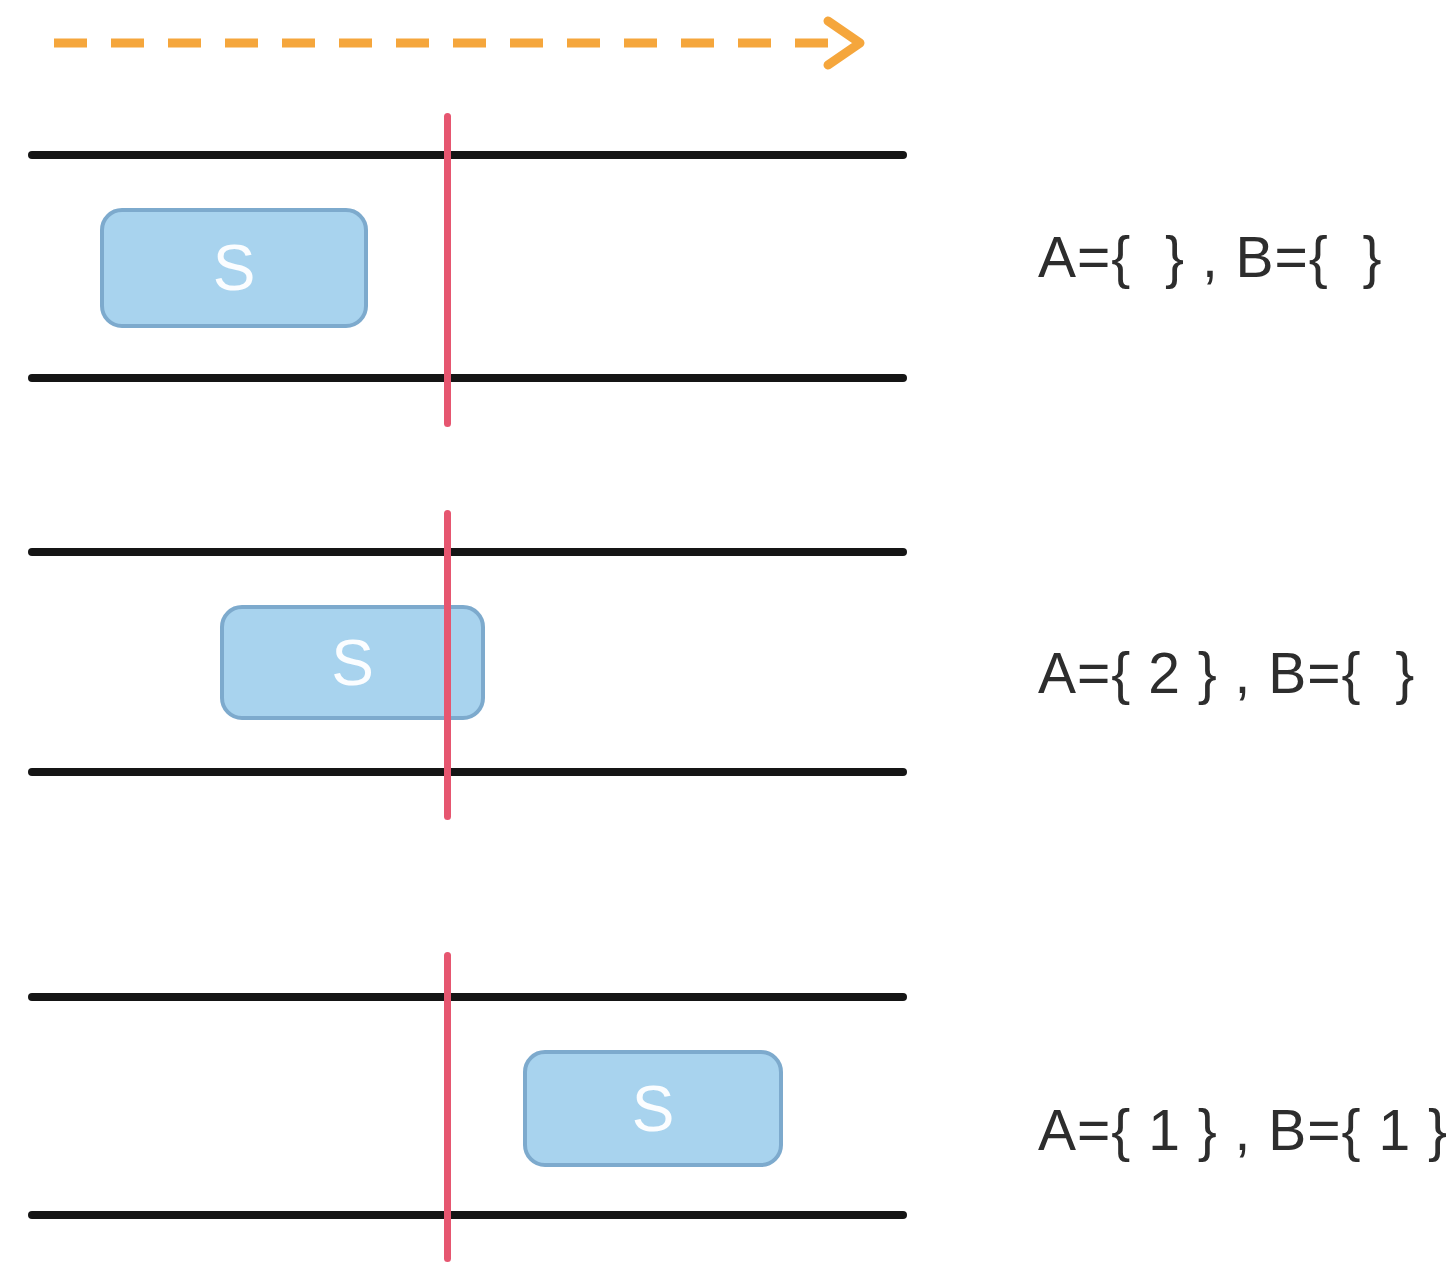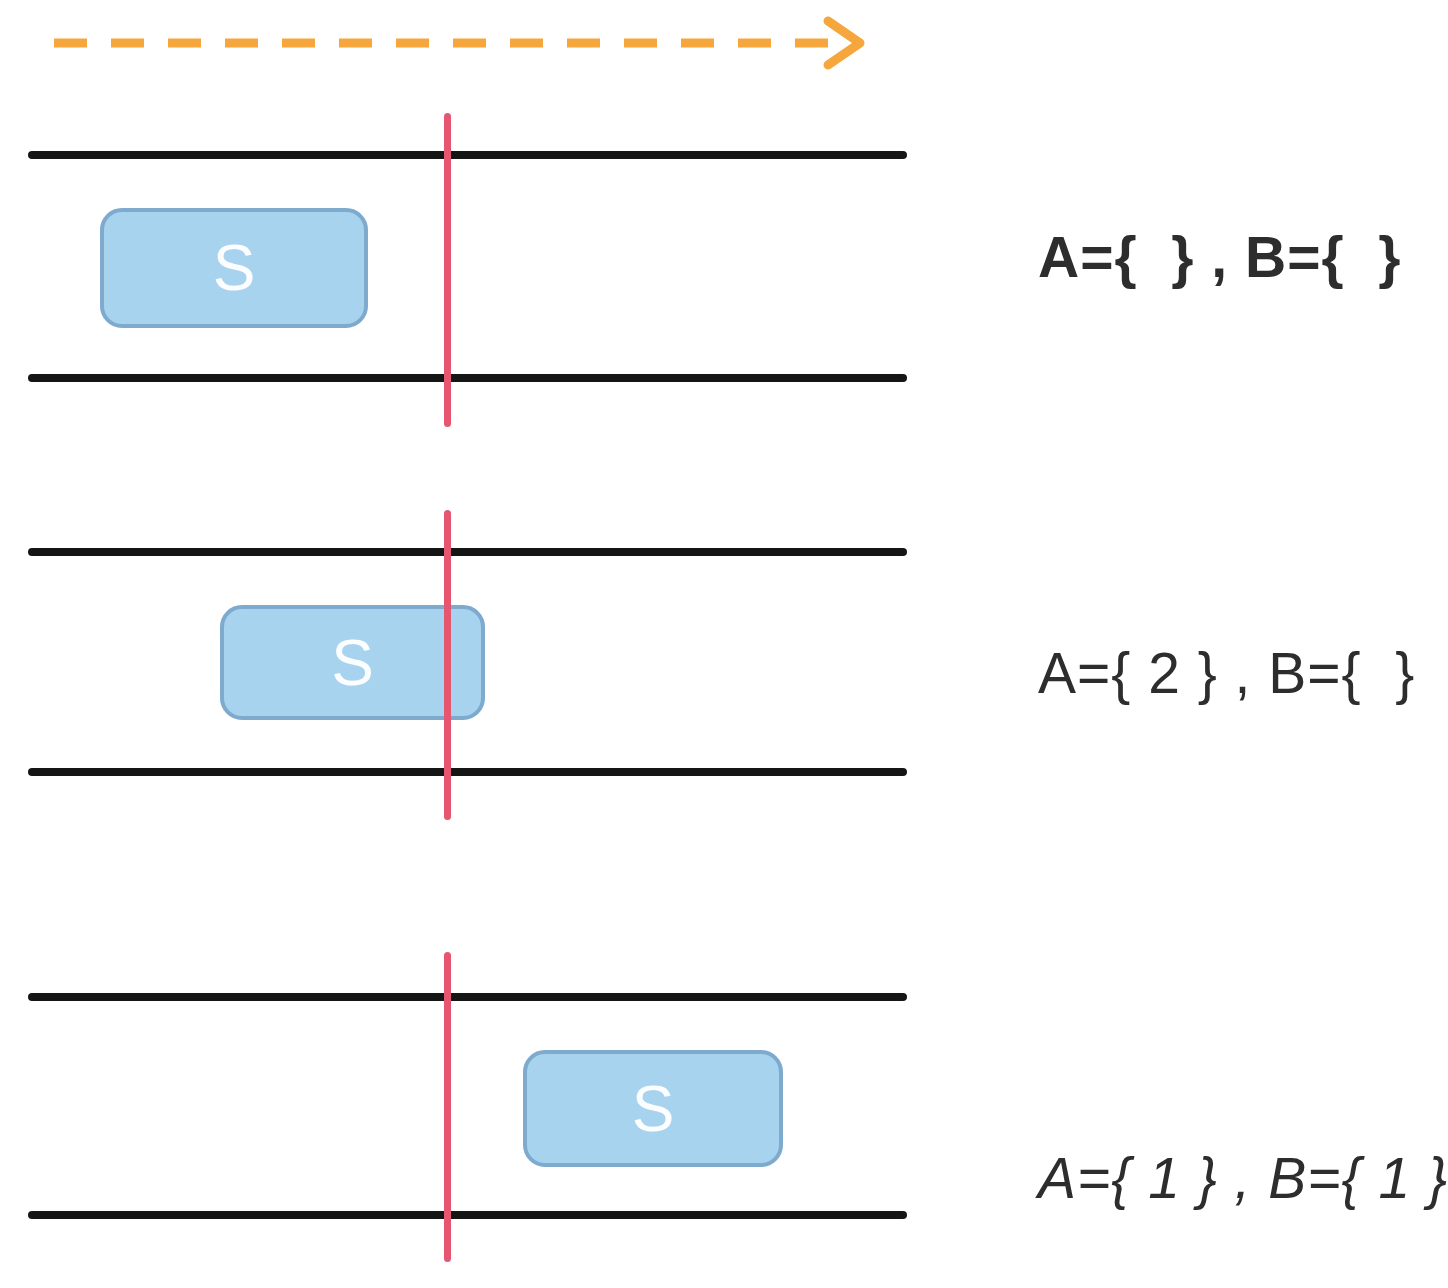--- a/index.html
+++ b/index.html
@@ -94,23 +94,23 @@
   .set-label {
     position: absolute;
     left: 1038px;
     font-size: 57px;
     line-height: 1;
     letter-spacing: 1px;
     color: #2D2D2D;
     white-space: pre;
     z-index: 1;
   }
-  .lbl1 { top: 229px; font-weight: bold; }
+  .lbl1 { top: 229px; }
   .lbl2 { top: 645px; }
-  .lbl3 { top: 1150px; font-style: italic; }
+  .lbl3 { top: 1102px; }
 </style>
 </head>
 <body>
 
 <div id="canvas">
 
   <svg id="flow-arrow" viewBox="0 0 830 74" xmlns="http://www.w3.org/2000/svg">
     <line class="dash-line" x1="6" y1="37" x2="782" y2="37"></line>
     <path class="head" d="M 780 15 L 812 37 L 780 59"></path>
   </svg>

